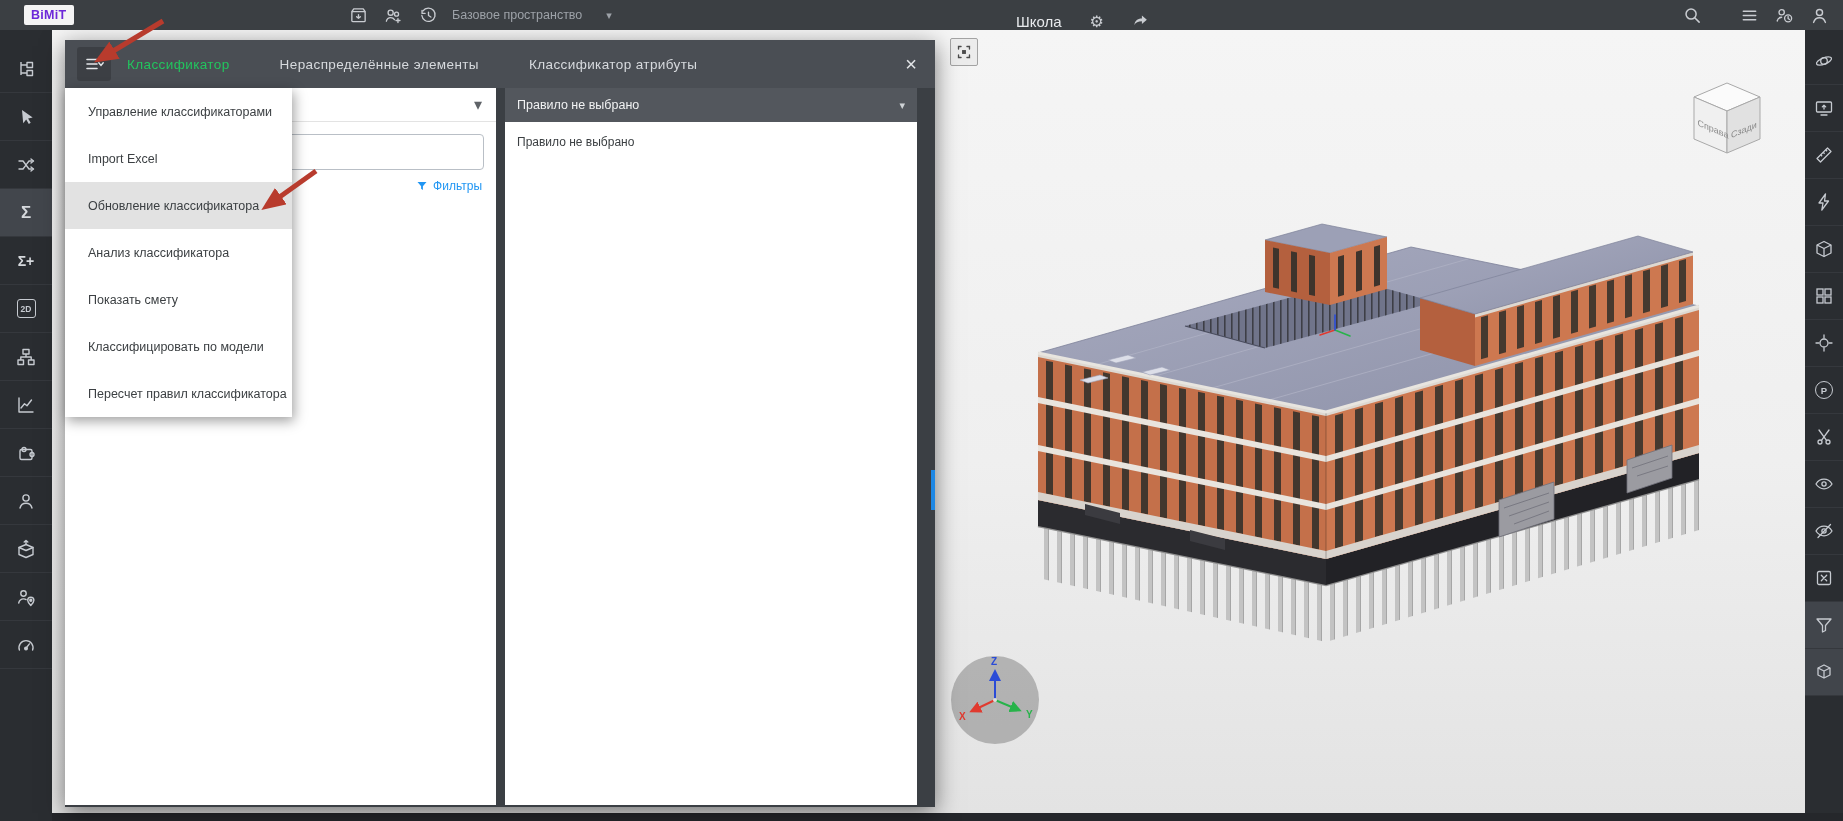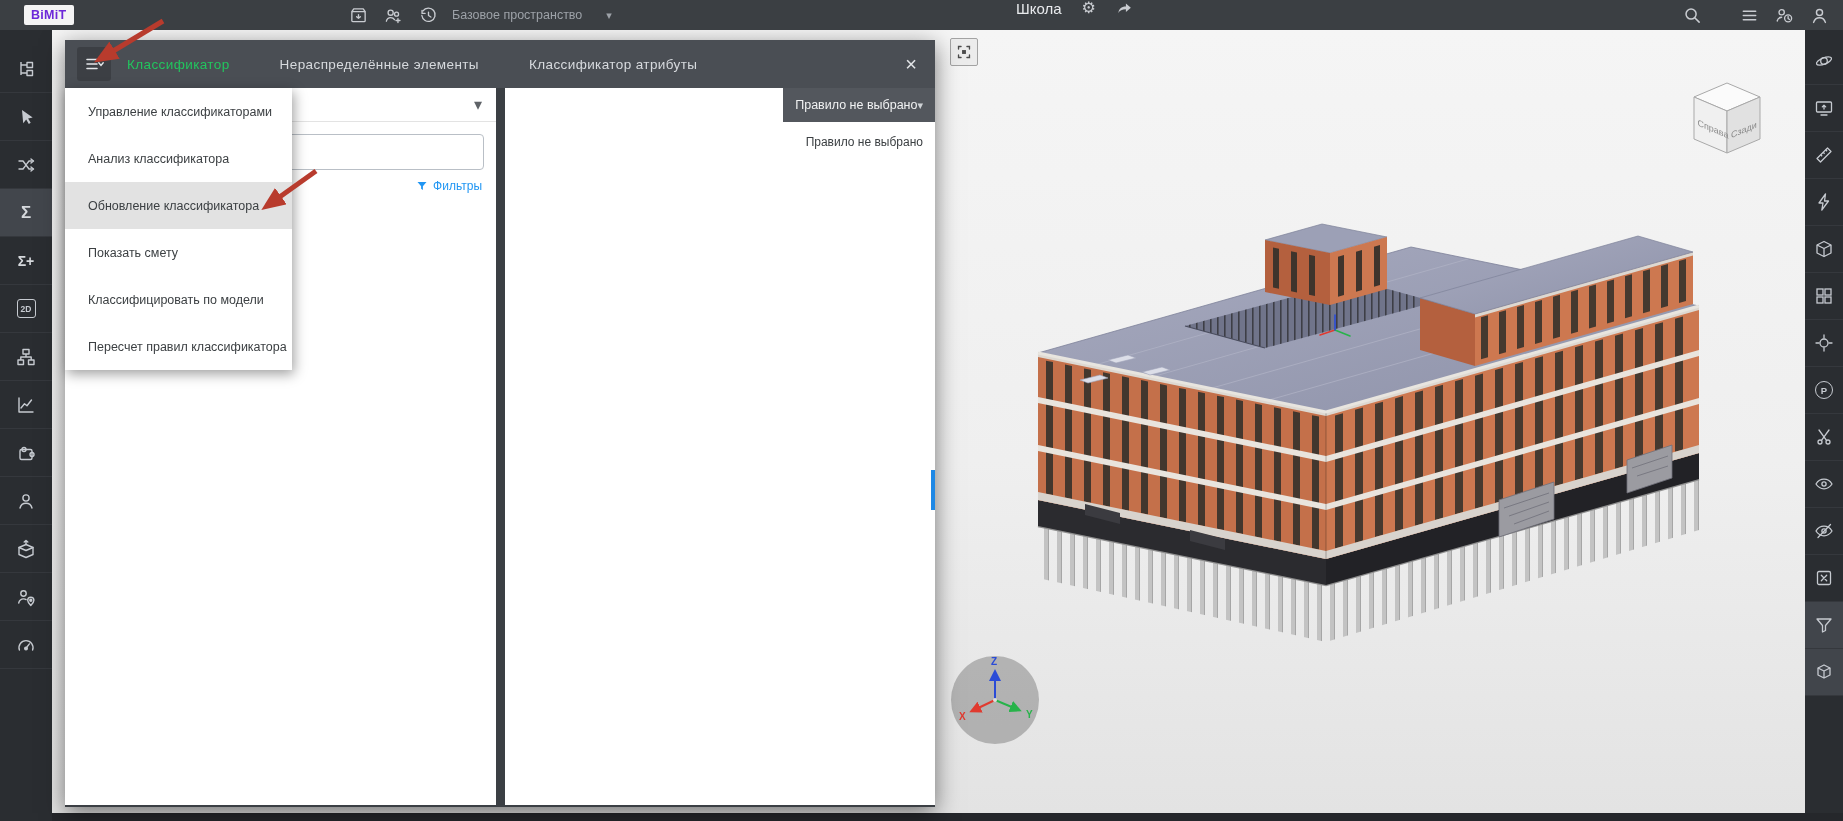--- a/index.html
+++ b/index.html
@@ -5,21 +5,21 @@
   *{margin:0;padding:0;box-sizing:border-box;}
   html,body{width:1843px;height:821px;overflow:hidden;}
   body{font-family:"Liberation Sans",sans-serif;background:#26282c;position:relative;-webkit-user-select:none;user-select:none;}
 
   
   .topbar{position:absolute;left:0;top:0;right:0;height:30px;background:#3b3f43;z-index:30;}
   .logo{position:absolute;left:8px;top:5px;height:20px;background:#f4f4f4;color:#6d28d9;font-weight:700;font-size:12.5px;padding:0 7px;display:flex;align-items:center;border-radius:2px;letter-spacing:.3px;margin-left:16px;}
   .tb-left-icons{position:absolute;left:349px;top:0;height:30px;display:flex;gap:16px;align-items:center;color:#c9ccd1;}
   .workspace{position:absolute;left:452px;top:0;height:30px;display:flex;align-items:center;color:#9da2a8;font-size:12.5px;cursor:pointer;}
   .workspace .caret{margin-left:24px;color:#9da2a8;font-size:11px;}
-  .tb-center{position:absolute;left:1016px;top:0;height:30px;display:flex;align-items:flex-start;gap:20px;}
+  .tb-center{position:absolute;left:1016px;top:0;height:30px;display:flex;align-items:flex-end;gap:28px;}
   .tb-title{color:#e8eaed;font-size:15px;}
   .tb-gear{color:#c9ccd1;font-size:16px;line-height:1;cursor:pointer;}
   .tb-right{position:absolute;right:14px;top:0;height:30px;display:flex;align-items:center;gap:16px;color:#c9ccd1;}
   .tb-ic{display:flex;align-items:center;justify-content:center;cursor:pointer;}
   .tb-ic.sep{margin-right:22px;}
 
   
   .left-sidebar{position:absolute;left:0;top:30px;bottom:0;width:52px;background:#2a2d31;z-index:20;display:flex;flex-direction:column;padding-top:15px;}
   .ls-btn{height:48px;display:flex;align-items:center;justify-content:center;border-bottom:1px solid #35383d;cursor:pointer;color:#c6cad0;}
   .ls-btn.active{background:#42464c;}
@@ -44,21 +44,21 @@
   .panel{position:absolute;left:65px;top:40px;width:870px;height:767px;background:#3b3f44;box-shadow:0 6px 22px rgba(0,0,0,.5);z-index:25;}
   .panel-header{height:48px;display:flex;align-items:center;background:#4a4e54;}
   .hamburger{width:34px;height:34px;margin-left:12px;display:flex;align-items:center;justify-content:center;color:#e4e6e9;background:rgba(0,0,0,.18);border-radius:3px;cursor:pointer;}
   .tabs{display:flex;gap:50px;margin-left:16px;}
   .tab{font-size:13.5px;color:#d7dade;letter-spacing:.4px;cursor:pointer;white-space:nowrap;}
   .tab.active{color:#22c55e;}
   .close-btn{margin-left:auto;margin-right:18px;color:#e3e5e8;font-size:20px;line-height:1;cursor:pointer;}
   .panel-body{display:flex;height:717px;}
   .pane-left{width:431px;background:#fff;position:relative;}
   .pane-gap{width:9px;}
-  .pane-right{flex:1;margin-right:0;background:#fff;display:flex;flex-direction:column;align-items:flex-end;}
+  .pane-right{flex:1;margin-right:18px;background:#fff;display:flex;flex-direction:column;}
   .dd-row{height:34px;border-bottom:1px solid #e3e3e3;display:flex;align-items:center;justify-content:flex-end;padding-right:14px;color:#5f6368;cursor:pointer;}
   .search-wrap{margin:12px 12px 4px;}
   .search-input{width:100%;height:36px;border:1px solid #b9bfc6;border-radius:4px;padding:0 12px;font-size:12.5px;color:#333;outline:none;background:#fff;font-family:inherit;}
   .search-input::placeholder{color:#9aa0a6;}
   .filters-row{display:flex;justify-content:flex-end;align-items:center;gap:5px;margin:9px 14px;color:#2196f3;font-size:12px;cursor:pointer;}
   .rule-dd{height:34px;background:#53575d;color:#f1f2f3;display:flex;align-items:center;padding:0 12px;font-size:12.5px;cursor:pointer;}
   .rule-dd .caret{margin-left:auto;color:#cfd2d6;font-size:11px;}
   .rule-body{padding:13px 12px;font-size:12px;color:#3c4043;}
   .menu{position:absolute;left:0;top:48px;width:227px;background:#ffffff;box-shadow:2px 4px 12px rgba(0,0,0,.38);z-index:40;}
   .menu-item{height:47px;display:flex;align-items:center;padding-left:23px;font-size:12.5px;color:#3c4043;cursor:pointer;}
@@ -594,22 +594,23 @@
       <div class="rule-dd">
         <span>Правило не выбрано</span>
         <span class="caret">▾</span>
       </div>
       <div class="rule-body">Правило не выбрано</div>
     </div>
   </div>
 
   <div class="menu">
     <div class="menu-item">Управление классификаторами</div>
+    <div class="menu-item">Import Excel</div>
+    <div class="menu-item highlight">Обновление классификатора</div>
     <div class="menu-item">Анализ классификатора</div>
-    <div class="menu-item highlight">Обновление классификатора</div>
     <div class="menu-item">Показать смету</div>
     <div class="menu-item">Классифицировать по модели</div>
     <div class="menu-item">Пересчет правил классификатора</div>
   </div>
 
   <div class="resize-thumb"></div>
 </section>
 
 <svg class="annotations" width="1843" height="821" viewBox="0 0 1843 821">
   <defs>

